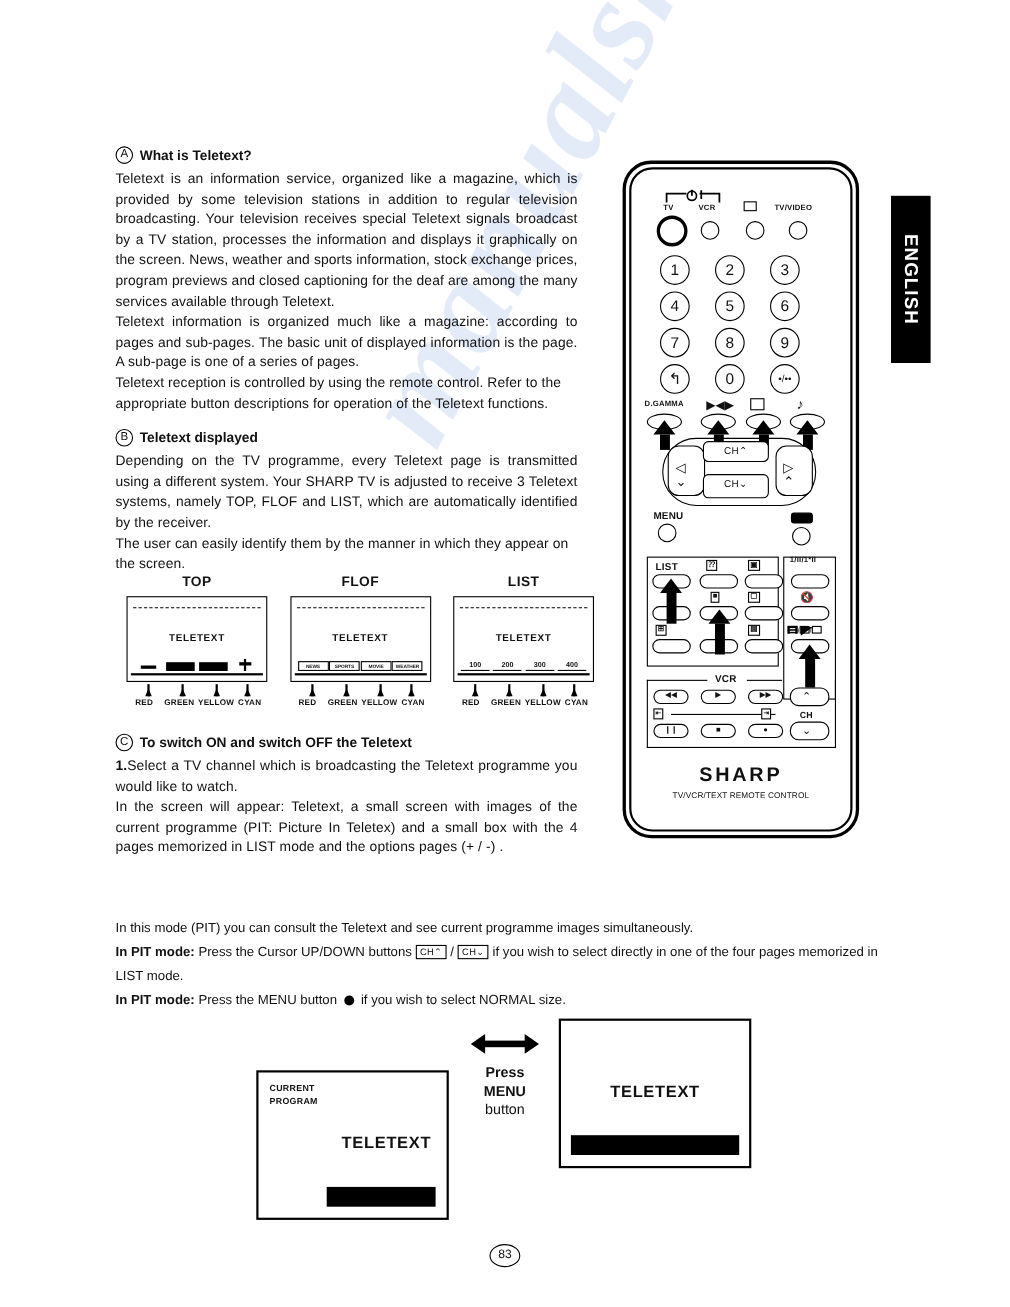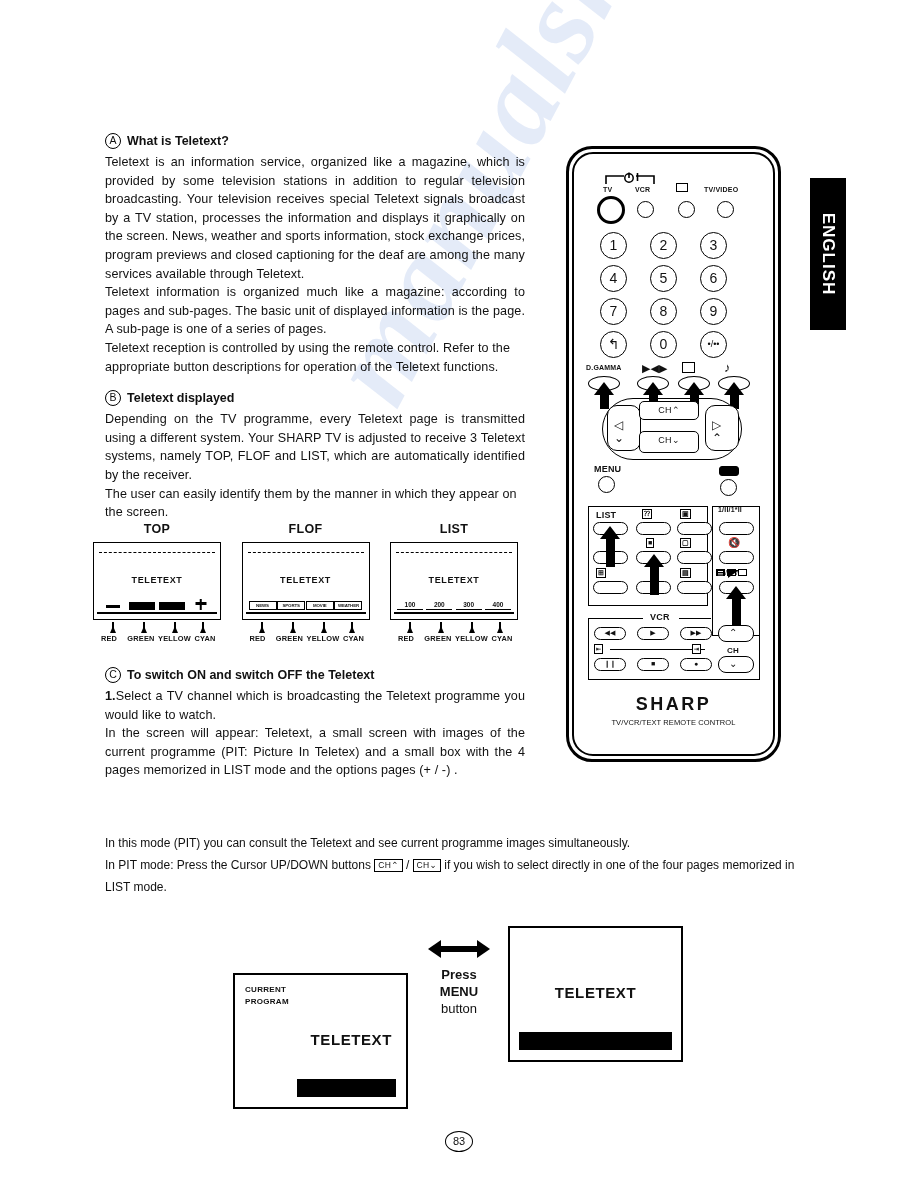--- a/index.html
+++ b/index.html
@@ -99,21 +99,21 @@
     line-height:18.6px;
     text-align:justify;
     letter-spacing:.1px;
   }
   p.body.nj{text-align:left;}
   .gap{height:14px;}
 
   
   .modes{
     position:absolute;
-    left:93px;top:522px;
+    left:115px;top:522px;
     width:425px;
     display:flex;
     justify-content:space-between;
   }
   .mode{width:128px;}
   .mode-title{
     text-align:center;
     font-size:12.5px;
     font-weight:bold;
     margin-bottom:6px;
@@ -217,21 +217,21 @@
 
   
   .wide{
     position:absolute;
     left:105px;top:832px;
     width:712px;
     font-size:12px;
     line-height:22px;
   }
   .wide p{margin:0;}
-  .wide b{font-weight:normal;}
+  .wide b{font-weight:bold;}
   .keycap{
     display:inline-block;
     border:1px solid #000;
     padding:0 3px;
     font-size:8.5px;
     line-height:11px;
     vertical-align:1px;
     letter-spacing:.3px;
     background:#fff;
   }
@@ -627,20 +627,26 @@
   <div class="wide">
     <p>In this mode (PIT) you can consult the Teletext and see current programme images simultaneously.</p>
     <p>
       <b>In PIT mode:</b>
       <span>Press the Cursor UP/DOWN buttons</span>
       <span class="keycap"><span>CH</span>⌃</span>
       <span>/</span>
       <span class="keycap"><span>CH</span>⌄</span>
       <span>if you wish to select directly in one of the four pages memorized in LIST mode.</span>
     </p>
+    <p>
+      <b>In PIT mode:</b>
+      <span>Press the MENU button</span>
+      <span class="dotbtn"></span>
+      <span>if you wish to select NORMAL size.</span>
+    </p>
   </div>
 
   <div class="menu-demo">
     <div class="big-screen left">
       <div class="bs-corner">
         <div>CURRENT</div>
         <div>PROGRAM</div>
       </div>
       <div class="bs-tt shift">TELETEXT</div>
       <div class="bs-blackbar half"></div>

